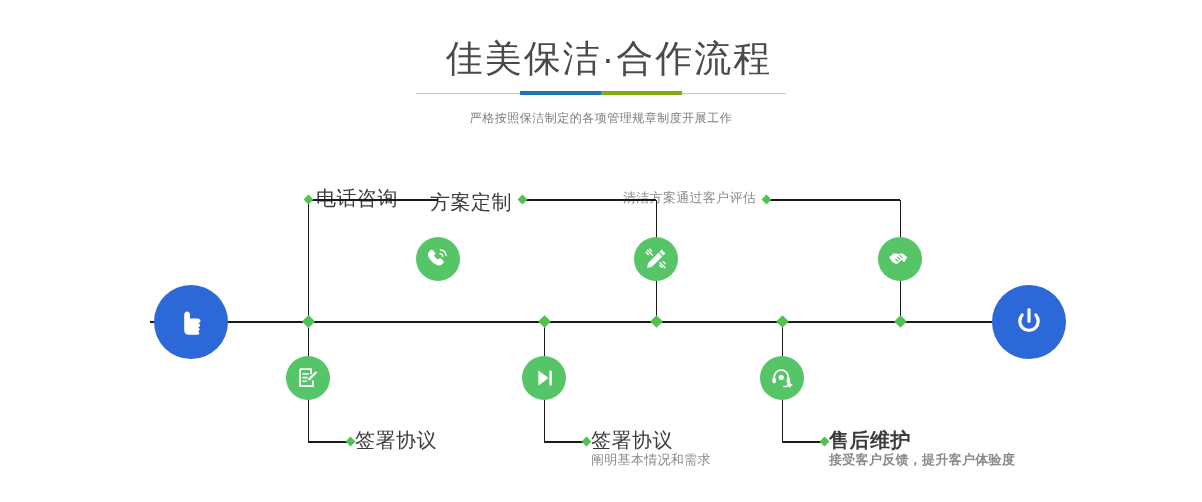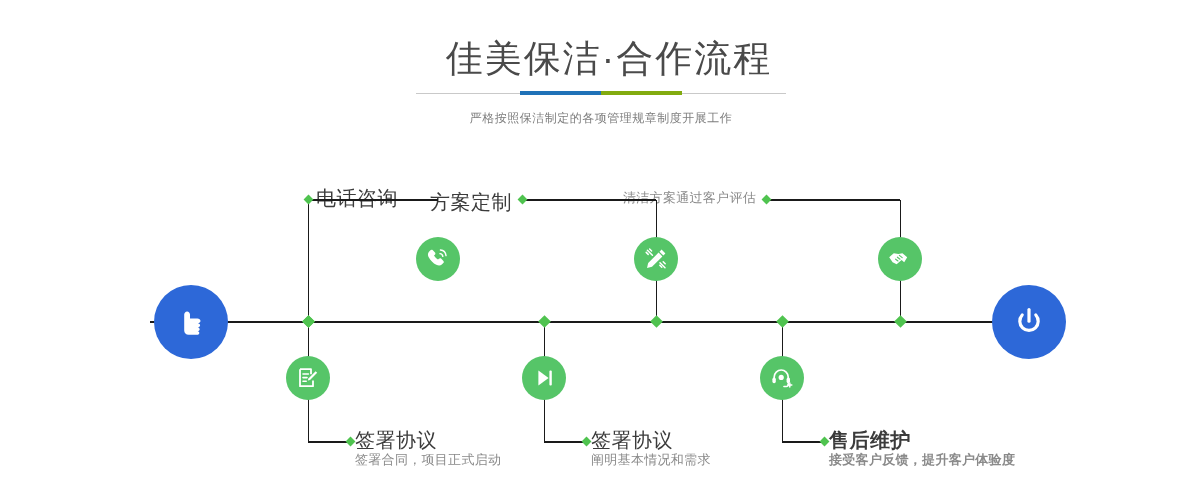--- a/index.html
+++ b/index.html
@@ -233,21 +233,20 @@
         <path fill="none" stroke="#ffffff" stroke-width="1.8" stroke-linejoin="round" d="M5.0 4.2v17.0h13.0v-5.6"></path>
         <line x1="8.0" y1="9.0" x2="13.4" y2="9.0" stroke="#ffffff" stroke-width="1.6" stroke-linecap="round"></line>
         <line x1="8.0" y1="12.6" x2="12.0" y2="12.6" stroke="#ffffff" stroke-width="1.6" stroke-linecap="round"></line>
         <line x1="8.0" y1="16.2" x2="11.2" y2="16.2" stroke="#ffffff" stroke-width="1.6" stroke-linecap="round"></line>
         <path fill="#ffffff" d="M20.6 6.2l1.6 1.6-7.2 7.2-2.2 0.6 0.6-2.2z"></path>
       </svg>
     </span>
   </div>
   <div class="label bottom" style="left:355px; top:430px; width:330px;">
     <div class="l-title">签署协议</div>
-    <div class="l-desc">签署合同，项目正式启动</div>
   </div>
 
   <div class="diamond" style="left:540px; top:317px;"></div>
   <div class="vline" style="left:543.5px; top:321px; height:55px;"></div>
   <div class="node-icon" style="left:522px; top:356px;">
     <span>
       <svg width="26" height="26" viewBox="0 0 26 26">
         <path fill="#ffffff" d="M7.4 5.6l10.2 7.4-10.2 7.4z"></path>
         <rect x="18.4" y="5.6" width="2.4" height="14.8" rx="1.0" fill="#ffffff"></rect>
       </svg>

